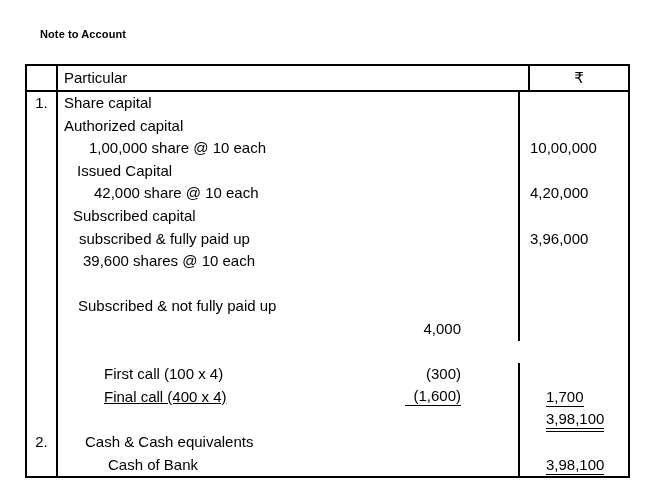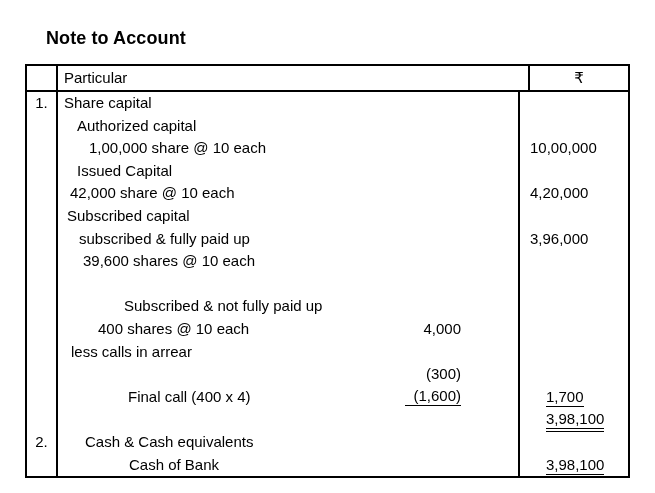--- a/index.html
+++ b/index.html
@@ -10,24 +10,24 @@
     background: #ffffff;
     font-family: "Liberation Sans", "DejaVu Sans", sans-serif;
     font-size: 15px;
     color: #000000;
     overflow: hidden;
   }
   .page { position: relative; width: 655px; height: 493px; }
 
   .doc-title {
     position: absolute;
-    left: 46px;
+    left: 40px;
     top: 28px;
     font-weight: bold;
-    font-size: 18px;
+    font-size: 11px;
     letter-spacing: 0.1px;
   }
 
   .note-table {
     position: absolute;
     left: 25px;
     top: 64px;
     width: 601px;
     border: 2px solid #000;
   }
@@ -108,94 +108,93 @@
       <div class="cell amount">₹</div>
     </div>
     <div class="tbody" id="tbody">
         <div class="row">
           <div class="cell sn">1.</div>
           <div class="cell particular"><span class="label" style="padding-left: 6px;">Share capital</span></div>
           <div class="cell amount"></div>
         </div>
         <div class="row">
           <div class="cell sn"></div>
-          <div class="cell particular"><span class="label" style="padding-left: 19px;">Authorized capital</span></div>
+          <div class="cell particular"><span class="label" style="padding-left: 6px;">Authorized capital</span></div>
           <div class="cell amount"></div>
         </div>
         <div class="row">
           <div class="cell sn"></div>
           <div class="cell particular"><span class="label" style="padding-left: 31px;">1,00,000 share @ 10 each</span></div>
           <div class="cell amount"><span>10,00,000</span></div>
         </div>
         <div class="row">
           <div class="cell sn"></div>
           <div class="cell particular"><span class="label" style="padding-left: 19px;">Issued Capital</span></div>
           <div class="cell amount"></div>
         </div>
         <div class="row">
           <div class="cell sn"></div>
-          <div class="cell particular"><span class="label" style="padding-left: 12px;">42,000 share @ 10 each</span></div>
+          <div class="cell particular"><span class="label" style="padding-left: 36px;">42,000 share @ 10 each</span></div>
           <div class="cell amount"><span>4,20,000</span></div>
         </div>
         <div class="row">
           <div class="cell sn"></div>
-          <div class="cell particular"><span class="label" style="padding-left: 9px;">Subscribed capital</span></div>
+          <div class="cell particular"><span class="label" style="padding-left: 15px;">Subscribed capital</span></div>
           <div class="cell amount"></div>
         </div>
         <div class="row">
           <div class="cell sn"></div>
           <div class="cell particular"><span class="label" style="padding-left: 21px;">subscribed &amp; fully paid up</span></div>
           <div class="cell amount"><span>3,96,000</span></div>
         </div>
         <div class="row">
           <div class="cell sn"></div>
           <div class="cell particular"><span class="label" style="padding-left: 25px;">39,600 shares @ 10 each</span></div>
           <div class="cell amount"></div>
         </div>
         <div class="row">
           <div class="cell sn"></div>
           <div class="cell particular"><span class="label" style="padding-left: 0px;"></span></div>
           <div class="cell amount"></div>
         </div>
         <div class="row">
           <div class="cell sn"></div>
-          <div class="cell particular"><span class="label" style="padding-left: 20px; margin-left: 46px;">Subscribed &amp; not fully paid up</span></div>
-          <div class="cell amount"></div>
-        </div>
-        <div class="row">
-          <div class="cell sn"></div>
-          <div class="cell particular"><span class="label" style="padding-left: 40px;">400 shares @ 10 each</span><span class="inner">4,000</span></div>
-          <div class="cell amount"></div>
-        </div>
-        <div class="row">
-          <div class="cell sn"></div>
-          <div class="cell particular"><span class="label" style="padding-left: 13px;">less calls in arrear</span></div>
-          <div class="cell amount"></div>
-        </div>
-        <div class="row">
-          <div class="cell sn"></div>
-          <div class="cell particular"><span class="inner">(300)</span></div>
-          <div class="cell amount"></div>
-        </div>
-        <div class="row">
-          <div class="cell sn"></div>
-          <div class="cell particular"><span class="label" style="padding-left: 70px;">Final call (400 x 4)</span><span class="inner u1">(1,600)</span></div>
+          <div class="cell particular"><span class="label" style="padding-left: 20px;">Subscribed &amp; not fully paid up</span></div>
+          <div class="cell amount"></div>
+        </div>
+        <div class="row">
+          <div class="cell sn"></div>
+          <div class="cell particular"><span class="inner">4,000</span></div>
+          <div class="cell amount"></div>
+        </div>
+        <div class="row">
+          <div class="cell sn"></div>
+          <div class="cell amount"></div>
+        </div>
+        <div class="row">
+          <div class="cell sn"></div>
+          <div class="cell particular"><span class="label" style="padding-left: 46px;">First call (100 x 4)</span><span class="inner">(300)</span></div>
+          <div class="cell amount"></div>
+        </div>
+        <div class="row">
+          <div class="cell sn"></div>
+          <div class="cell particular"><span class="label" style="padding-left: 46px; text-decoration: underline;">Final call (400 x 4)</span><span class="inner u1">(1,600)</span></div>
           <div class="cell amount"><span class="u1">1,700</span></div>
         </div>
         <div class="row">
           <div class="cell sn"></div>
           <div class="cell particular"><span class="label" style="padding-left: 0px;"></span></div>
           <div class="cell amount"><span class="u2">3,98,100</span></div>
         </div>
         <div class="row">
           <div class="cell sn">2.</div>
           <div class="cell particular"><span class="label" style="padding-left: 27px;">Cash &amp; Cash equivalents</span></div>
           <div class="cell amount"></div>
         </div>
         <div class="row">
           <div class="cell sn"></div>
-          <div class="cell particular"><span class="label" style="padding-left: 50px; margin-left: 21px;">Cash of Bank</span></div>
+          <div class="cell particular"><span class="label" style="padding-left: 50px;">Cash of Bank</span></div>
           <div class="cell amount"><span class="u2">3,98,100</span></div>
         </div>
       </div>
   </div>
 
 </div>
 
 </body></html>

